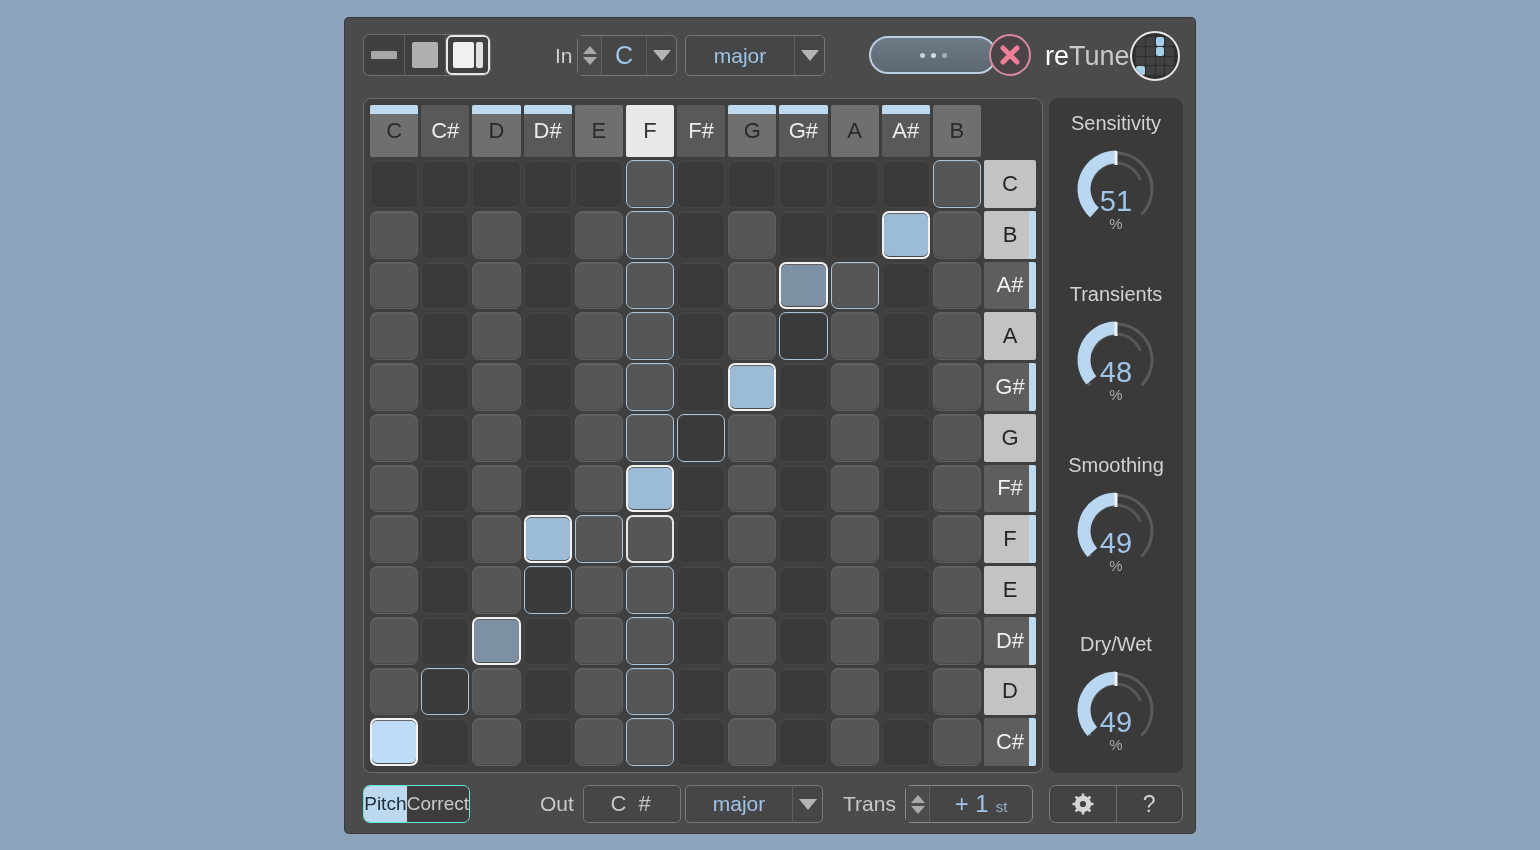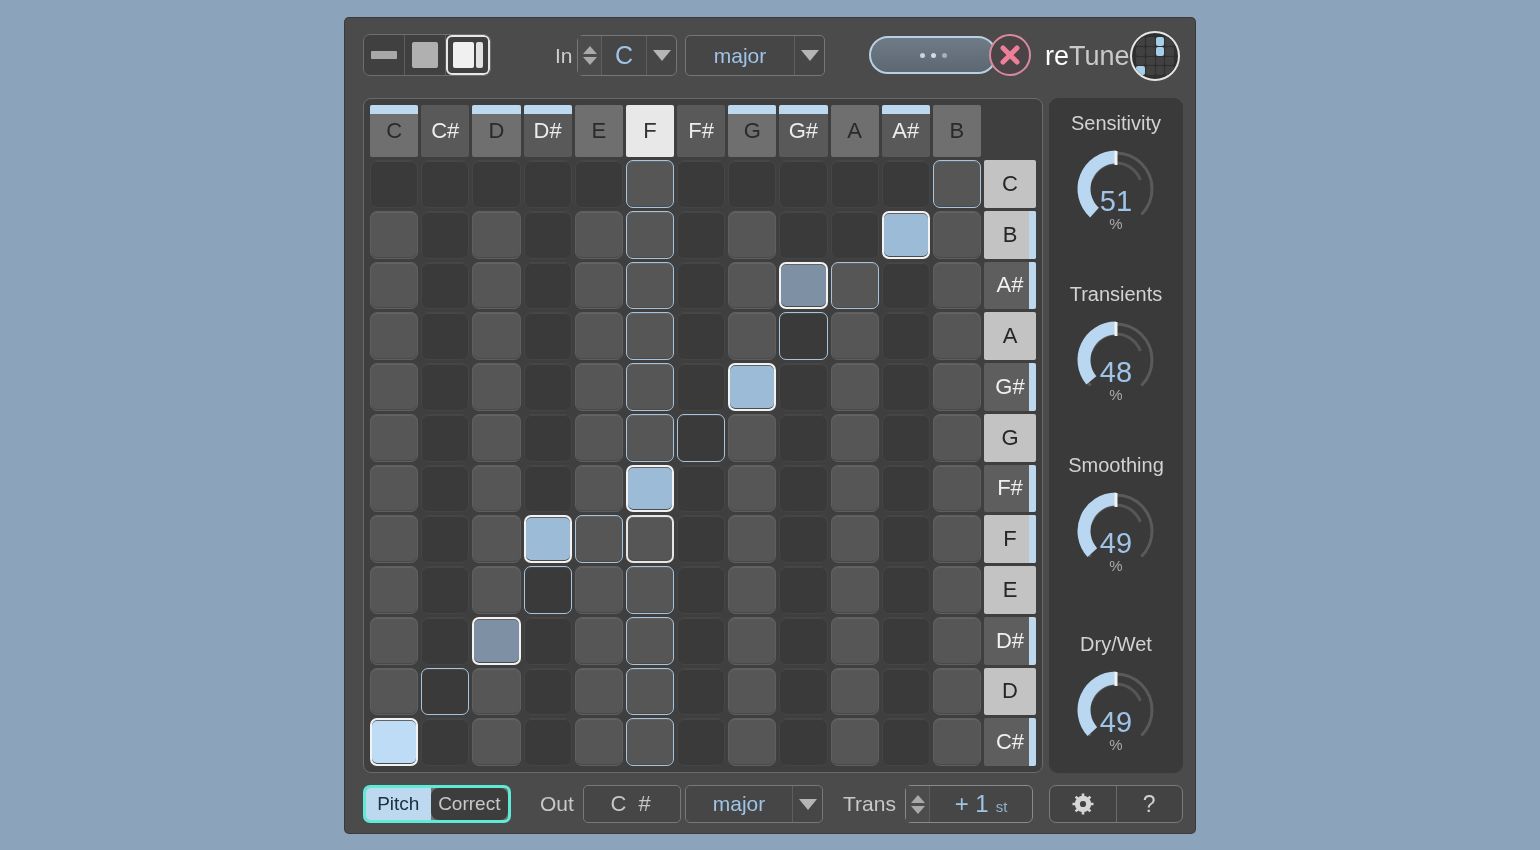--- a/index.html
+++ b/index.html
@@ -242,33 +242,33 @@
     text-align: center; color: #a9a9a9; font-size: 15px;
   }
 
   
   #bottombar {
     position: absolute; left: 0; top: 760px;
     width: 850px; height: 55px;
   }
   .pitchtoggle {
     position: absolute; left: 18px; top: 7px;
-    width: 148px; height: 38px;
-    border: 3px solid #5eead4;
+    width: 107px; height: 38px;
+    border: 1px solid #5eead4;
     border-radius: 7px;
     display: flex; overflow: hidden;
     background: #737373;
   }
   .pt-on {
     flex: 1; display: flex; align-items: center; justify-content: center;
     background: #bcd9ef; color: #20303d; font-size: 19px;
   }
   .pt-off {
     flex: 1.2; display: flex; align-items: center; justify-content: center;
-    background: #3d3d3d; color: #c8c8c8; font-size: 19px; border-radius: 8px;
+    background: #3d3d3d; color: #c8c8c8; font-size: 19px;
   }
 
   .outlabel {
     position: absolute; left: 195px; top: 26px;
     transform: translateY(-50%);
     color: #c8c8c8; font-size: 21px;
   }
   .outkey {
     position: absolute; left: 238px; top: 7px;
     width: 98px; height: 38px;

